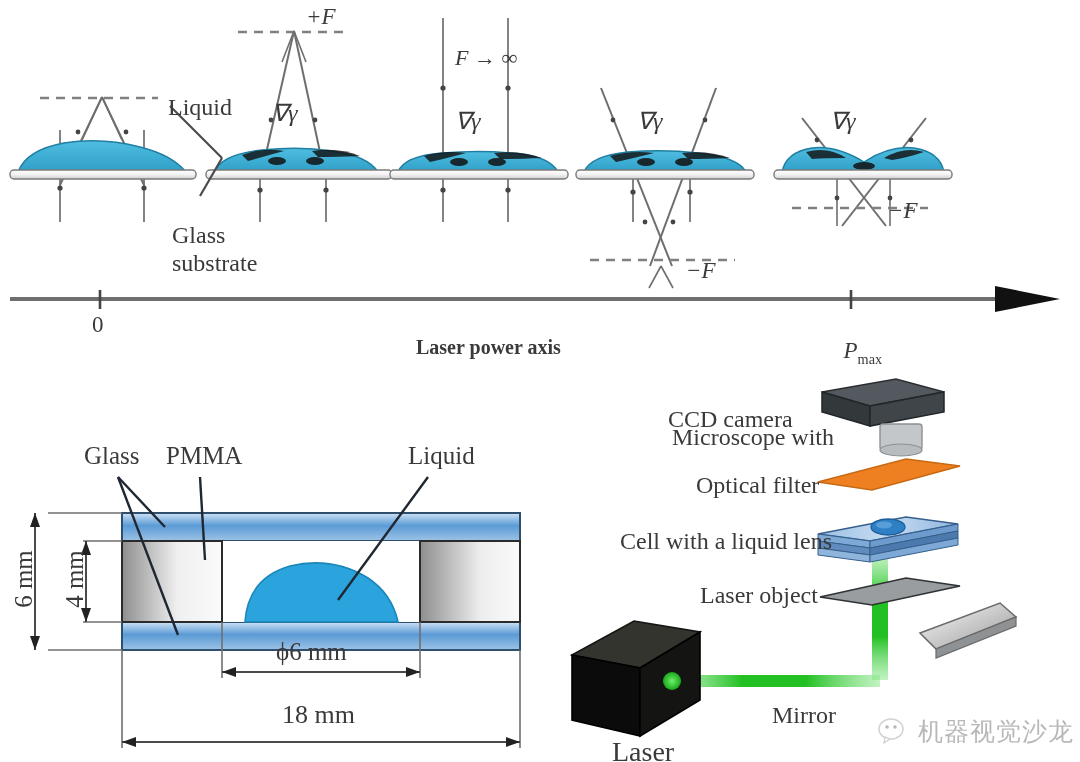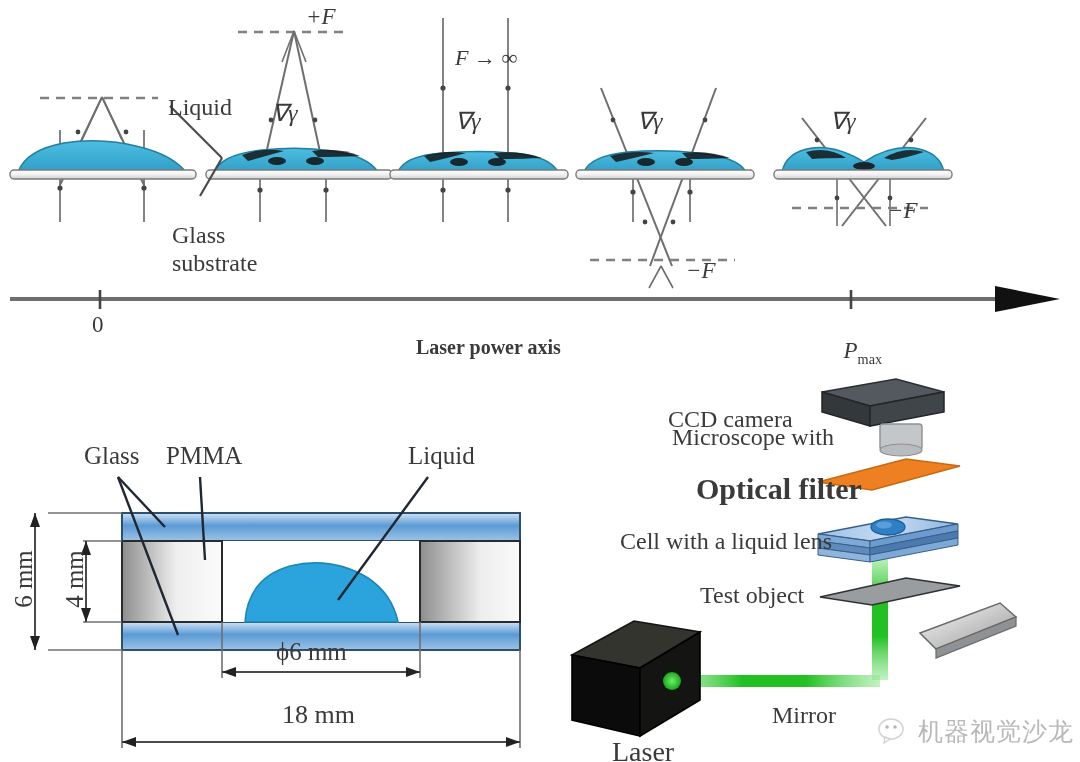--- a/index.html
+++ b/index.html
@@ -290,23 +290,23 @@
 <div class="lbl serif" style="left:166px;top:442px;font-size:25px;text-align:center;">PMMA</div>
 <div class="lbl serif" style="left:408px;top:442px;font-size:25px;">Liquid</div>
 
 <div class="lbl serif" style="left:-5px;top:565px;font-size:25px;transform:rotate(-90deg);transform-origin:center;">6 mm</div>
 <div class="lbl serif" style="left:46px;top:565px;font-size:25px;transform:rotate(-90deg);transform-origin:center;">4 mm</div>
 <div class="lbl serif" style="left:276px;top:638px;font-size:25px;">ϕ6 mm</div>
 <div class="lbl serif" style="left:282px;top:700px;font-size:26px;">18 mm</div>
 
 <div class="lbl serif" style="left:672px;top:378px;font-size:24px;margin-top:46px;">Microscope with</div>
 <div class="lbl serif" style="left:668px;top:406px;font-size:24px;">CCD camera</div>
-<div class="lbl serif" style="left:696px;top:472px;font-size:30px;font-weight:bold;">Optical filter</div>
+<div class="lbl serif" style="left:696px;top:472px;font-size:24px;">Optical filter</div>
 <div class="lbl serif" style="left:620px;top:528px;font-size:24px;text-align:right;">Cell with a liquid lens</div>
-<div class="lbl serif" style="left:700px;top:582px;font-size:24px;">Test object</div>
+<div class="lbl serif" style="left:700px;top:582px;font-size:24px;">Laser object</div>
 <div class="lbl serif" style="left:772px;top:702px;font-size:24px;">Mirror</div>
 <div class="lbl serif" style="left:612px;top:736px;font-size:28px;">Laser</div>
 
 <div class="wm">
   <svg width="34" height="30" viewBox="0 0 34 30">
     <ellipse cx="13" cy="12" rx="12" ry="10" fill="#fff" stroke="#b9b9b9" stroke-width="1.6"></ellipse>
     <polygon points="7,20 6,26 12,22" fill="#fff" stroke="#b9b9b9" stroke-width="1.4"></polygon>
     <circle cx="9" cy="10" r="1.8" fill="#8d8d8d"></circle>
     <circle cx="17" cy="10" r="1.8" fill="#8d8d8d"></circle>
   </svg>

